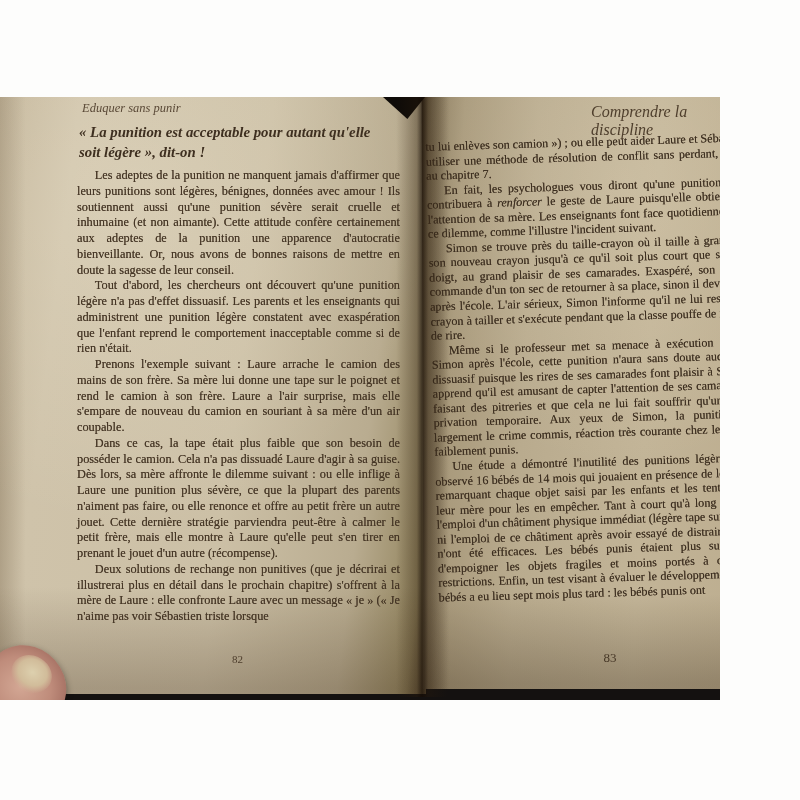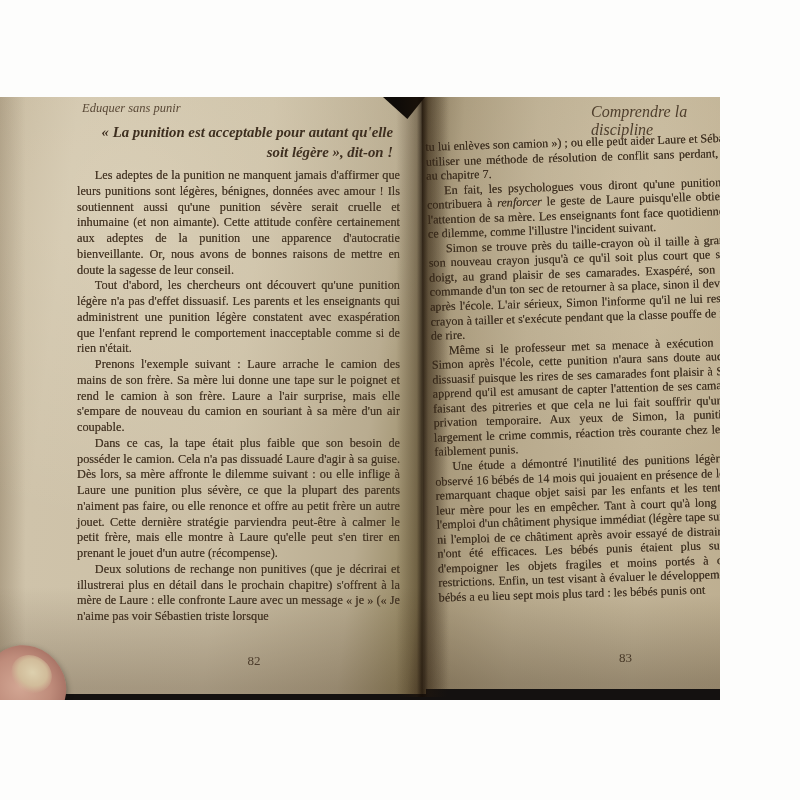--- a/index.html
+++ b/index.html
@@ -43,33 +43,33 @@
     background:radial-gradient(62% 62% at 45% 55%,#d3a794,#bf8c7b 60%,#a26d60 100%);
     box-shadow:2px 2px 6px rgba(20,12,8,0.45);}
   .fingernail{position:absolute;left:18px;top:8px;width:42px;height:36px;border-radius:50%;
     transform:rotate(-6deg);
     background:radial-gradient(52% 52% at 50% 45%,#ddd0ae,#d1bc9a 68%,rgba(205,185,150,0.15) 100%);}
 
   
   .txt{position:absolute;color:#443525;}
   .lp-header{left:82px;top:4px;font-style:italic;font-size:12.5px;color:#594836;}
   .lp-title{left:79px;top:26px;width:314px;font-weight:bold;font-style:italic;font-size:14.8px;
-            line-height:19.5px;color:#3e2f20;text-align:right;}
+            line-height:19.5px;color:#3e2f20;}
   .lp-body{left:77px;top:71px;width:323px;font-size:12.3px;line-height:15.75px;text-align:justify;
            color:#453626;text-shadow:0 0 0.5px rgba(70,52,34,0.75);}
   .para{text-indent:1.45em;margin:0;}
   .para.no-indent{text-indent:0;}
-  .lp-num{left:232px;top:556px;width:44px;text-align:center;font-size:13px;color:#4c3c2b;}
+  .lp-num{left:232px;top:556px;width:44px;text-align:left;font-size:11px;color:#4c3c2b;}
 
   .rp-header{position:absolute;left:175px;top:6px;width:152px;text-align:left;font-style:italic;
              font-size:16px;color:#4e3e2c;font-family:Liberation Serif, serif;}
   .rp-body{position:absolute;left:9px;top:33px;width:330px;font-size:12.1px;line-height:14.55px;
            text-align:justify;color:#3c2e20;transform:rotate(-1.7deg);transform-origin:top right;
            text-shadow:0 0 0.5px rgba(60,45,28,0.75);}
-  .rp-num{position:absolute;left:172px;top:553px;width:44px;text-align:right;font-size:13px;color:#463726;}
+  .rp-num{position:absolute;left:172px;top:553px;width:44px;text-align:center;font-size:13px;color:#463726;}
 
   .curve-shade-left{position:absolute;left:0;top:0;width:34px;height:100%;pointer-events:none;
     background:linear-gradient(90deg,rgba(40,26,10,0.45),rgba(40,26,10,0) 100%);}
 </style>
 </head>
 <body>
 
 <div id="top-band" class="margin-band"></div>
 <div id="bottom-band" class="margin-band"></div>
 

